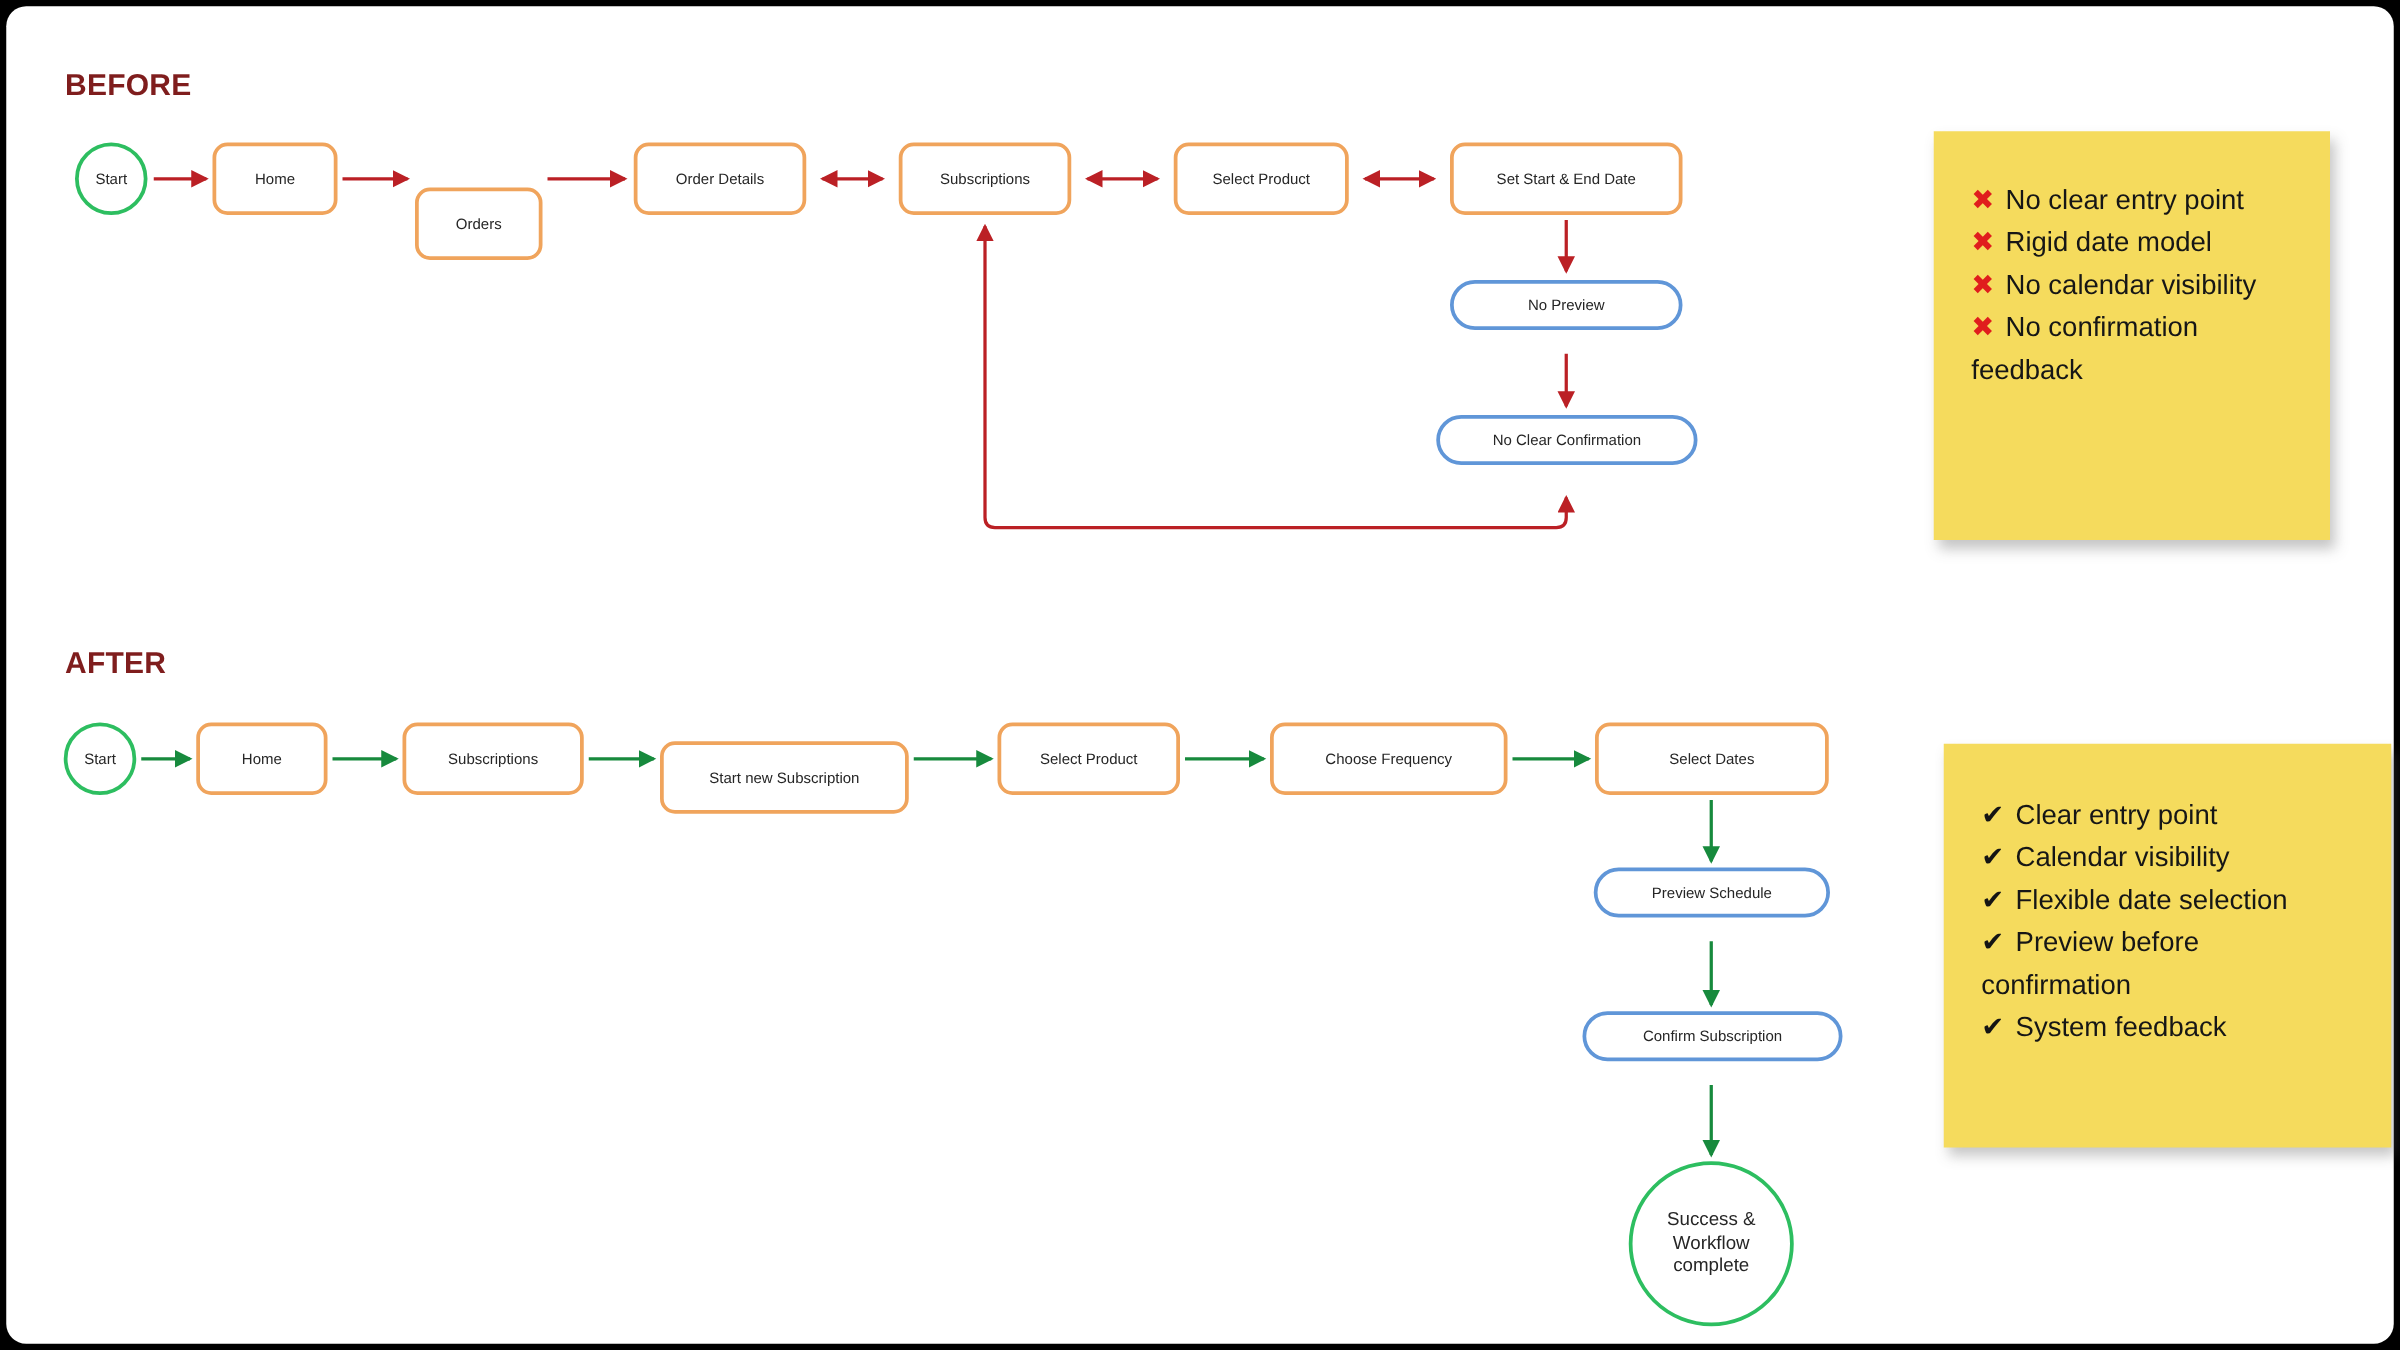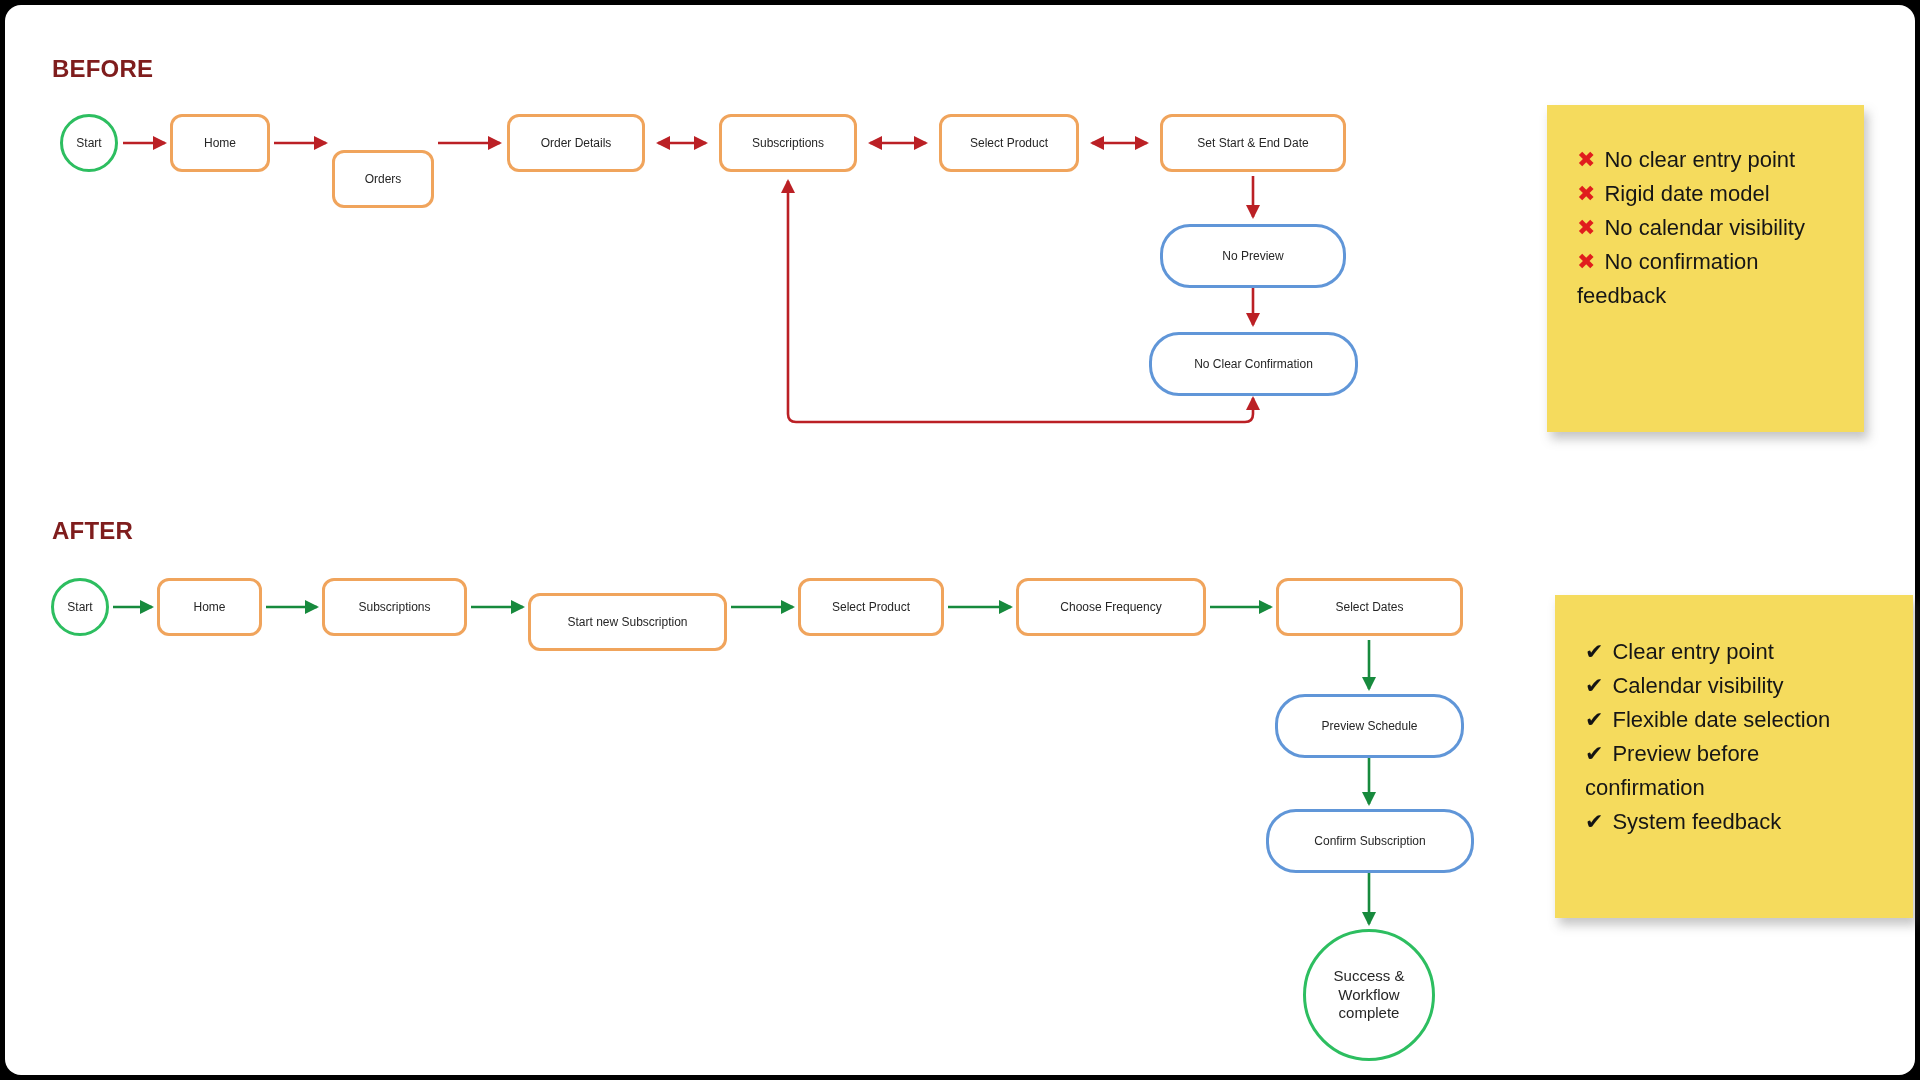--- a/index.html
+++ b/index.html
@@ -7,21 +7,21 @@
   .canvas{position:absolute;inset:5px;background:var(--canvas-bg,#fff);border-radius:16px;}
 
   .heading{position:absolute;font-size:24px;font-weight:800;color:#7f1d1d;letter-spacing:.2px;}
   #before-heading{left:47px;top:50px;}
   #after-heading{left:47px;top:512px;}
 
   .node{position:absolute;display:flex;align-items:center;justify-content:center;
         text-align:center;background:#fff;color:var(--text,#262626);font-size:12px;line-height:1.25;
         box-sizing:border-box;}
   .box{border:3px solid var(--orange-border,#f0a45c);border-radius:12px;height:58px;}
-  .pill{border:3px solid var(--blue-border,#6096d8);border-radius:30px;height:64px;}
+  .pill{border:3px solid var(--blue-border,#6096d8);border-radius:30px;height:40px;}
   .circle{border:3px solid var(--green-node,#2dbe60);border-radius:50%;}
 
   
   #n-b-start{left:55px;top:109px;width:58px;height:58px;}
   #n-b-home{left:165px;top:109px;width:100px;}
   #n-b-orders{left:327px;top:109px;width:102px;margin-top:36px;}
   #n-b-orderdetails{left:502px;top:109px;width:138px;}
   #n-b-subscriptions{left:714px;top:109px;width:138px;}
   #n-b-selectproduct{left:934px;top:109px;width:140px;}
   #n-b-setdates{left:1155px;top:109px;width:186px;}

